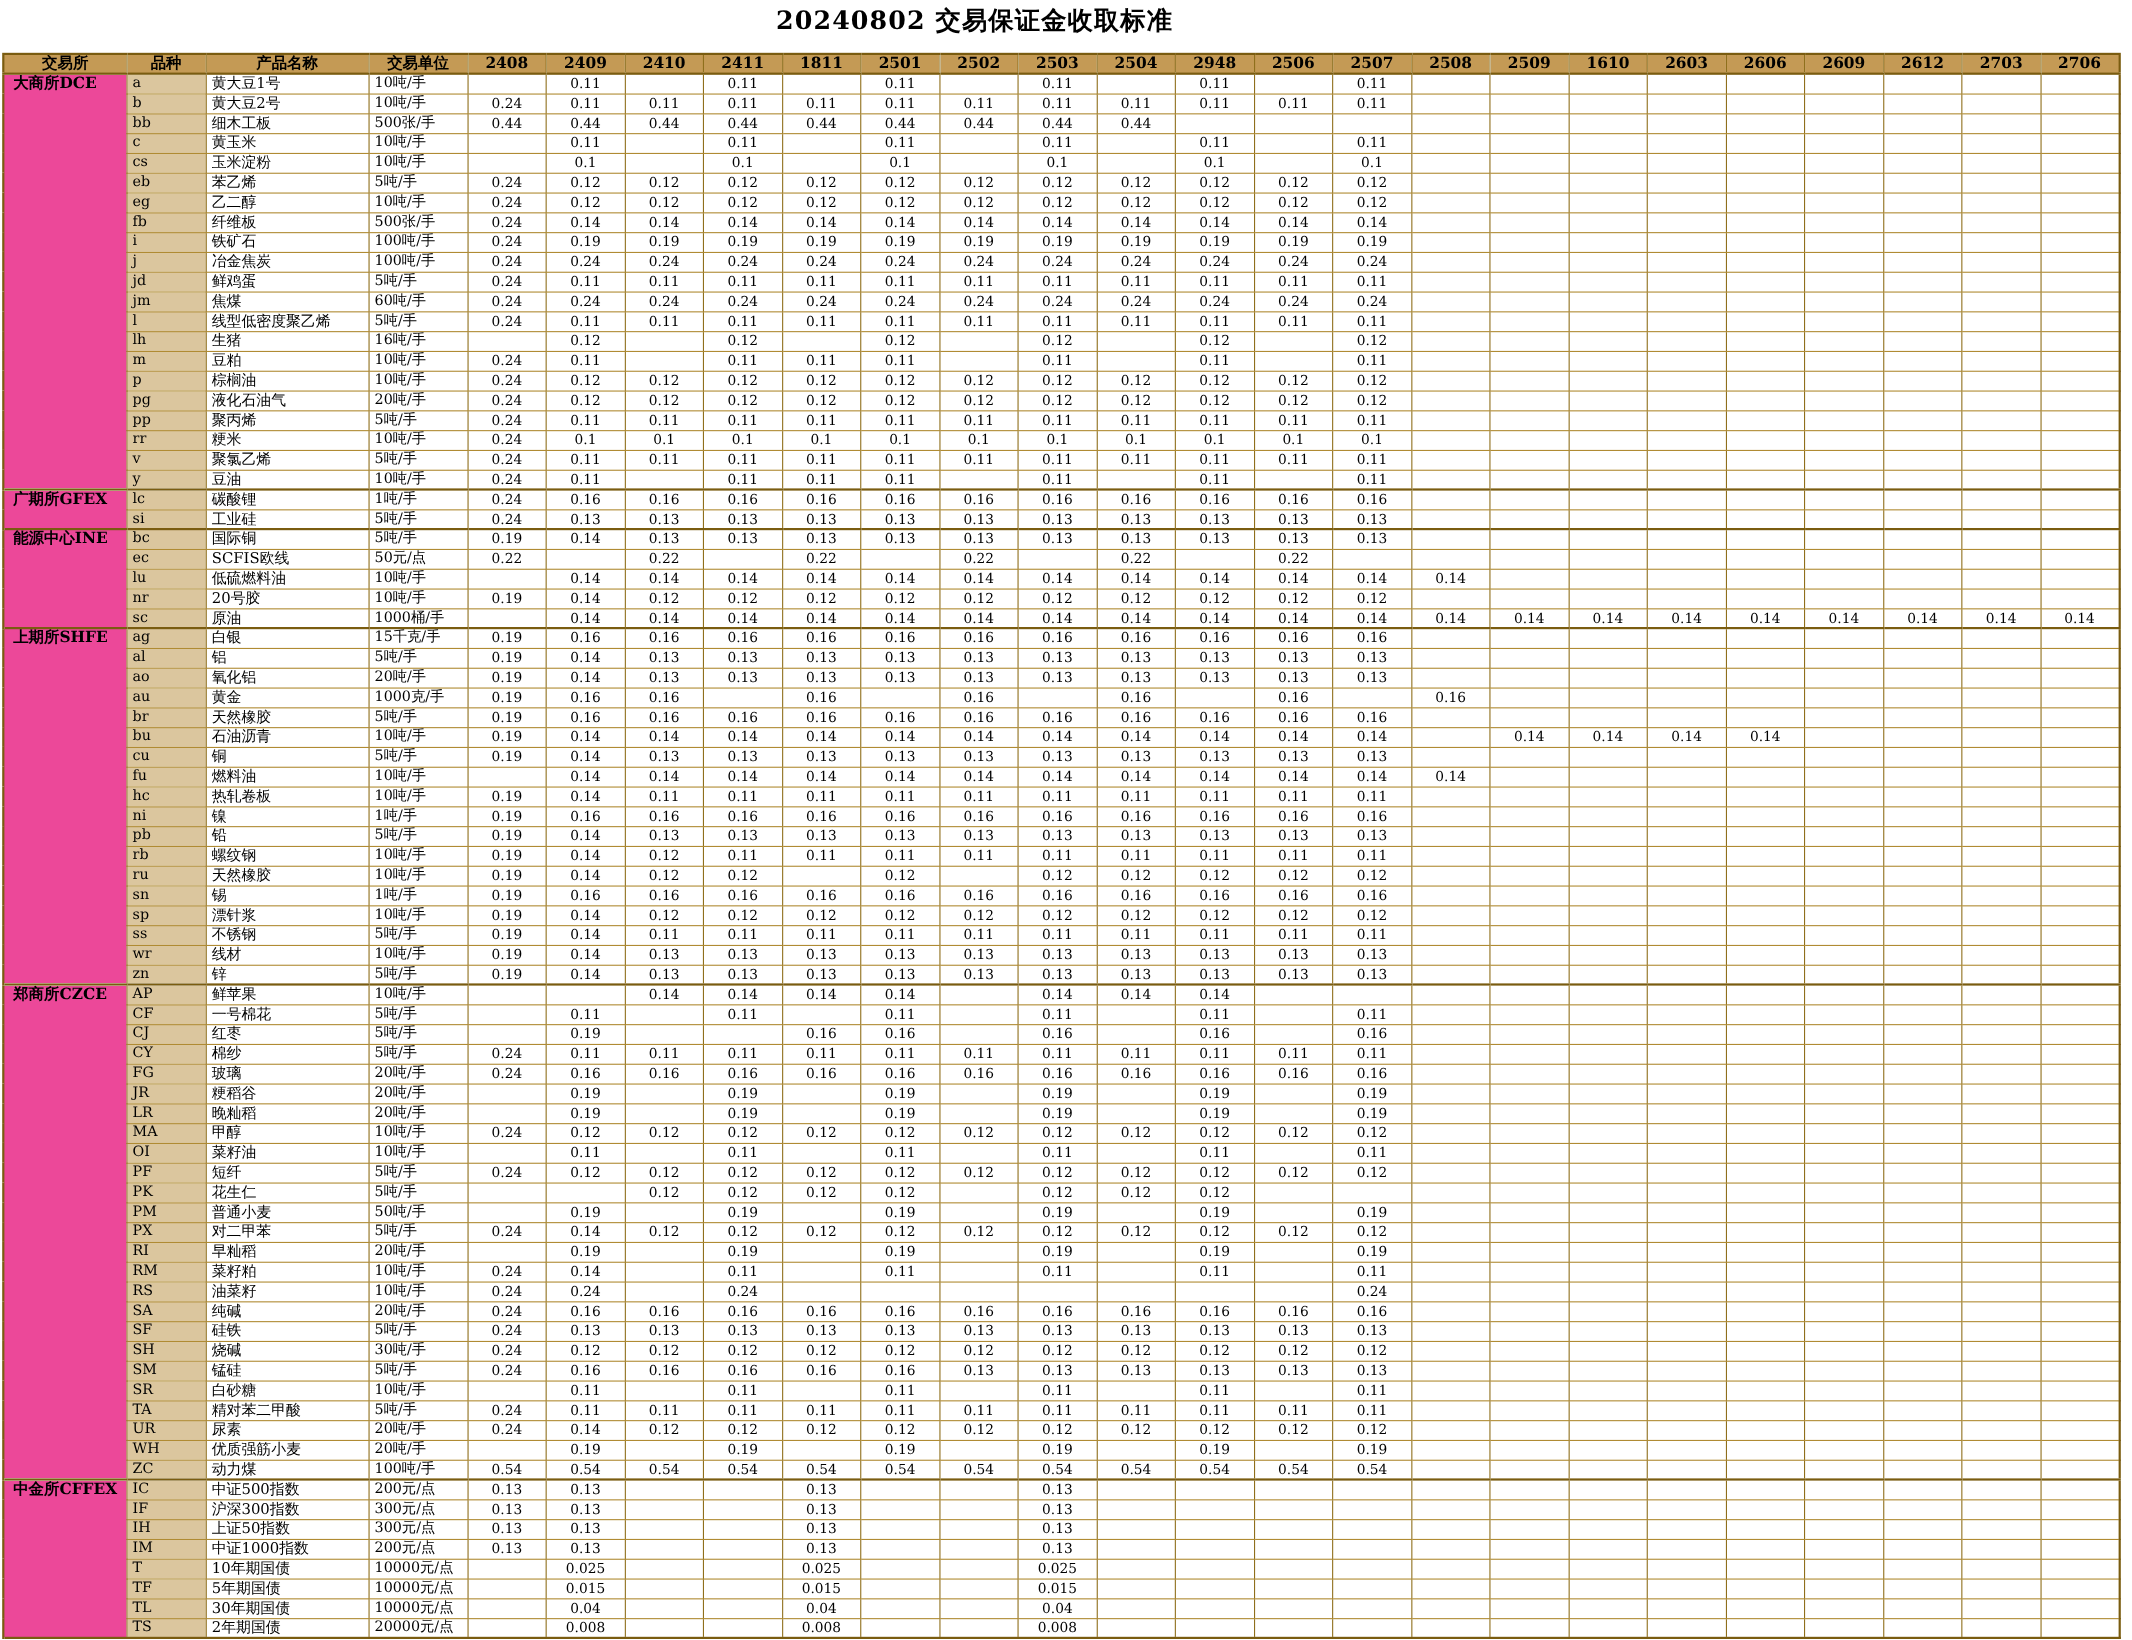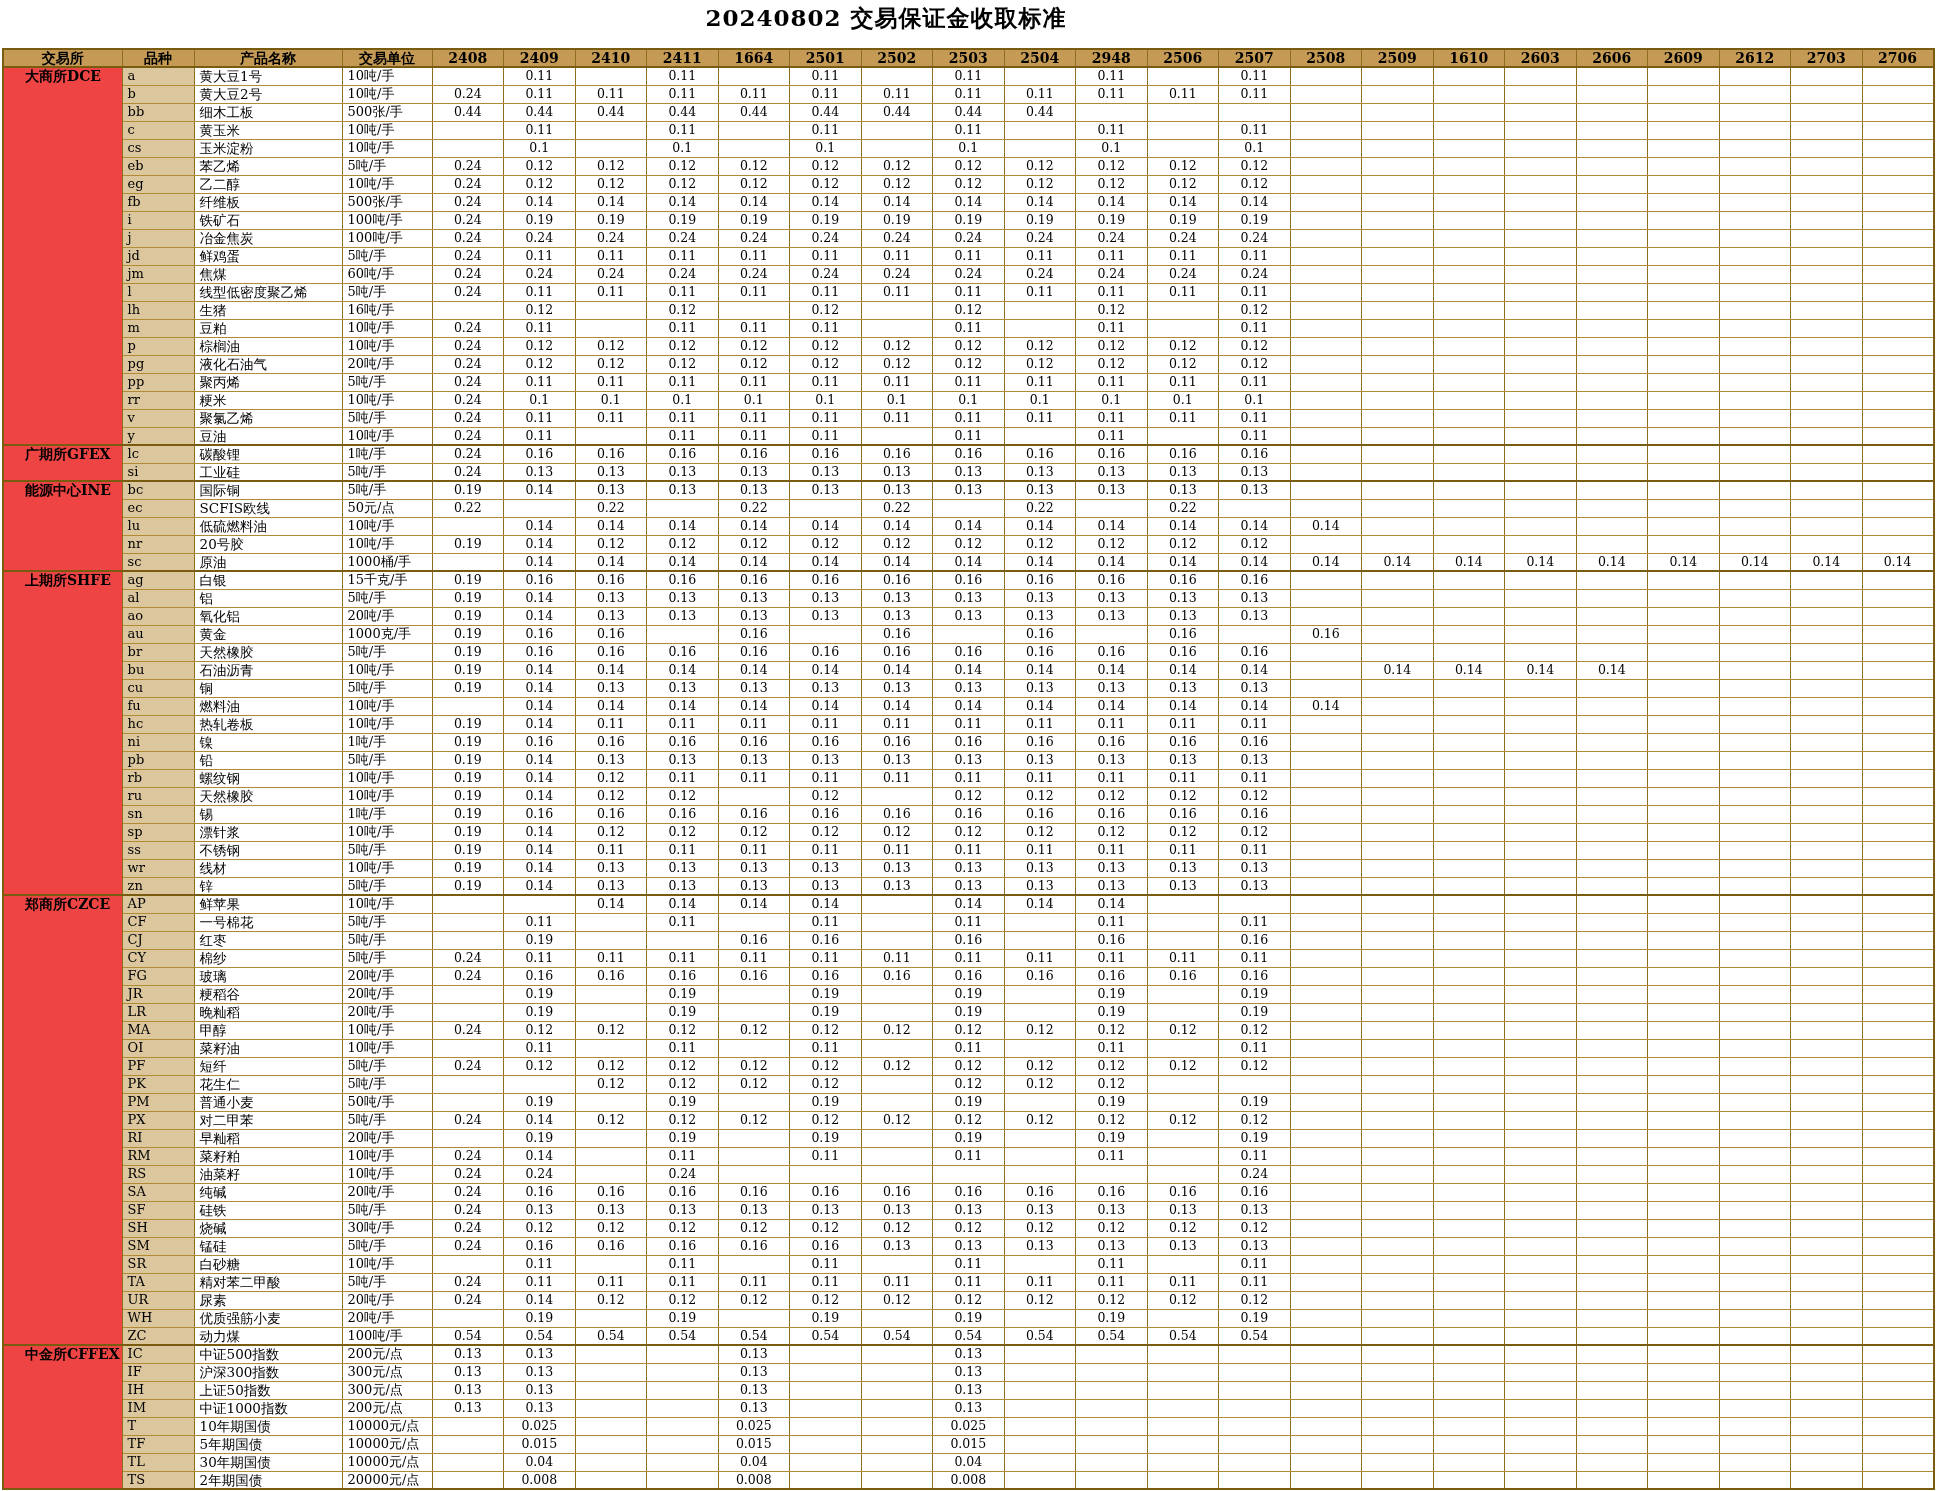--- a/index.html
+++ b/index.html
@@ -23,22 +23,22 @@
     height:18px;padding:0 2px;box-sizing:border-box;
     border-left:1px solid #8f6f1c;border-right:1px solid #8f6f1c;
     border-top:1px solid #b08b33;border-bottom:1px solid #b08b33;
     font-size:12.5px;line-height:16px;white-space:nowrap;overflow:hidden;
   }
   .margin-table th{
     background:#c49a55;font-weight:bold;text-align:center;font-size:14px;
     border-bottom:2px solid #7a5c10;border-top:2px solid #7a5c10;margin-left:40px;
   }
   td.exchange-cell{
-    background:#ef4444;font-weight:bold;vertical-align:top;text-align:left;
-    font-size:14px;padding-left:21px;border-left:2px solid #7a5c10;
+    background:#ec4899;font-weight:bold;vertical-align:top;text-align:left;
+    font-size:14px;padding-left:8px;border-left:2px solid #7a5c10;
   }
   td.code-cell{background:#dbc69e;text-align:left;padding-left:5px;font-size:13px;}
   td.name-cell{background:#fff;text-align:left;padding-left:5px;font-size:13.5px;}
   td.unit-cell{background:#fff;text-align:left;padding-left:5px;font-size:13px;}
   td.value-cell{background:#fff;text-align:center;font-size:12.5px;}
   tr.group-first td{border-top:2px solid #7a5c10;}
 </style>
 </head>
 <body>
 
@@ -77,21 +77,21 @@
   <thead>
       <tr>
         <th>交易所</th>
         <th>品种</th>
         <th>产品名称</th>
         <th>交易单位</th>
         <th>2408</th>
         <th>2409</th>
         <th>2410</th>
         <th>2411</th>
-        <th>1664</th>
+        <th>1811</th>
         <th>2501</th>
         <th>2502</th>
         <th>2503</th>
         <th>2504</th>
         <th>2948</th>
         <th>2506</th>
         <th>2507</th>
         <th>2508</th>
         <th>2509</th>
         <th>1610</th>

